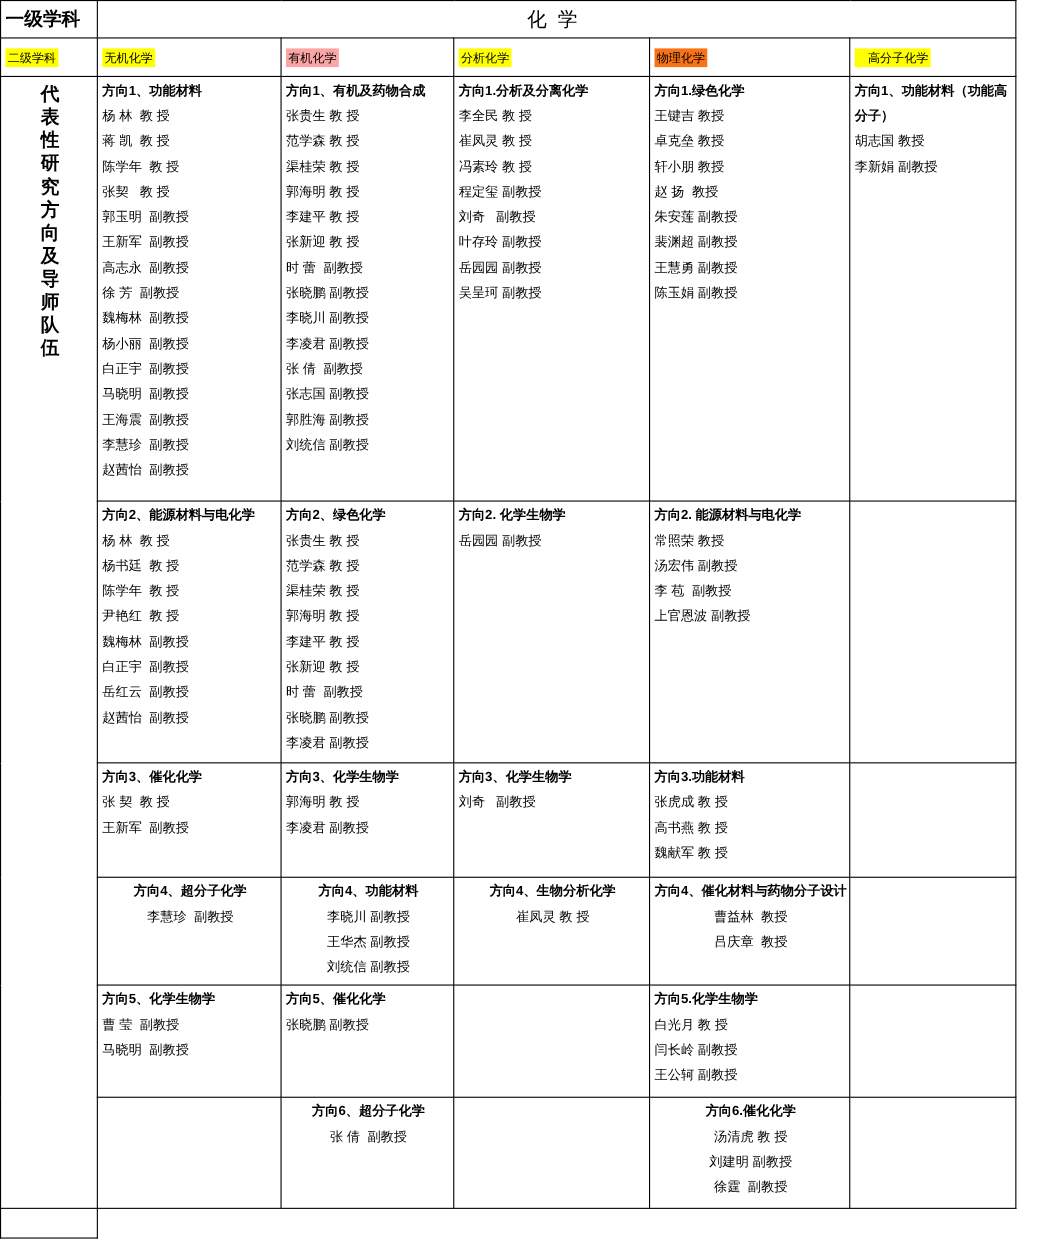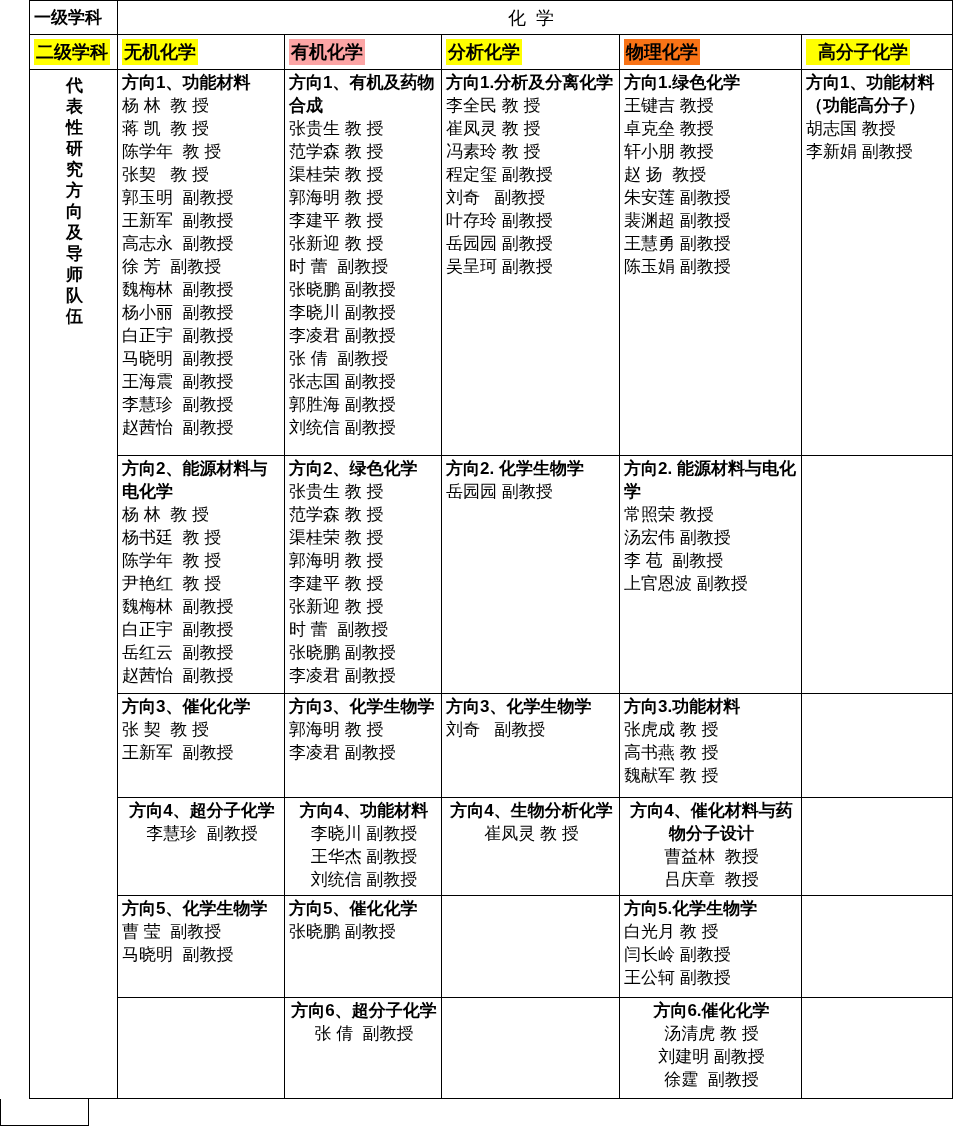--- a/index.html
+++ b/index.html
@@ -13,21 +13,20 @@
     position: relative;
     width: 960px;
     height: 1135px;
     background: #fff;
     overflow: hidden;
   }
   table.disc {
     border-collapse: collapse;
     table-layout: fixed;
     width: 923px;
-    margin-left: 29px;
   }
   table.disc td {
     border: 1px solid #000;
     vertical-align: top;
     padding: 1px 2px 1px 4px;
     overflow: hidden;
   }
   tr.lvl1-row { height: 34px; }
   tr.lvl2-row { height: 35px; }
   .lvl1-label {
@@ -36,39 +35,39 @@
     vertical-align: middle !important;
   }
   .lvl1-value {
     text-align: center;
     font-weight: normal;
     font-size: 18px;
     letter-spacing: 10px;
     vertical-align: middle !important;
   }
   .lvl2-cell {
-    font-weight: bold;
-    font-size: 18px;
+    font-weight: normal;
+    font-size: 11px;
     vertical-align: middle !important;
   }
   .hl {
     display: inline-block;
     padding: 1px 2px;
   }
   .side-cell {
     text-align: center;
     padding-top: 5px !important;
     font-weight: bold;
     font-size: 17px;
   }
   .side-cell .ch {
     line-height: 21px;
   }
   .dir-cell {
-    font-size: 17px;
+    font-size: 12px;
     line-height: 23px;
   }
   .dir-title {
     font-weight: bold;
   }
   .member {
     white-space: pre;
   }
   .next-stub {
     width: 87px;

